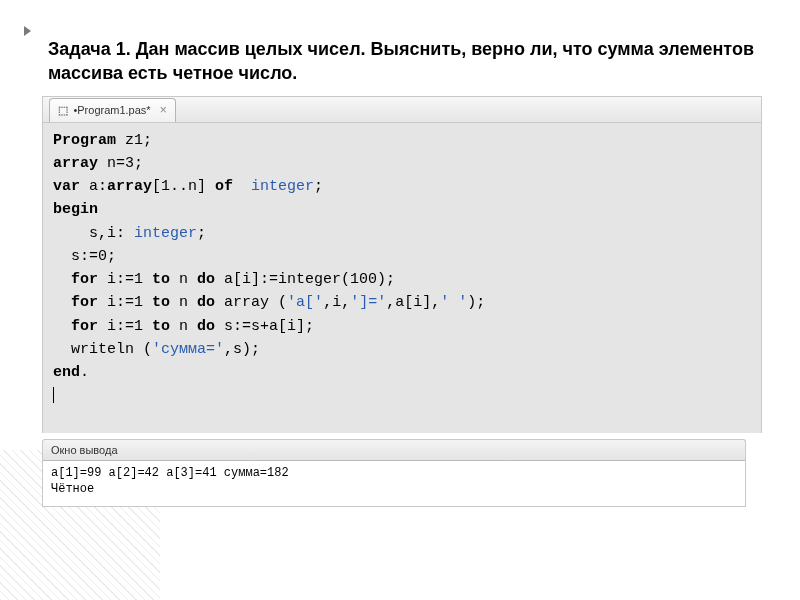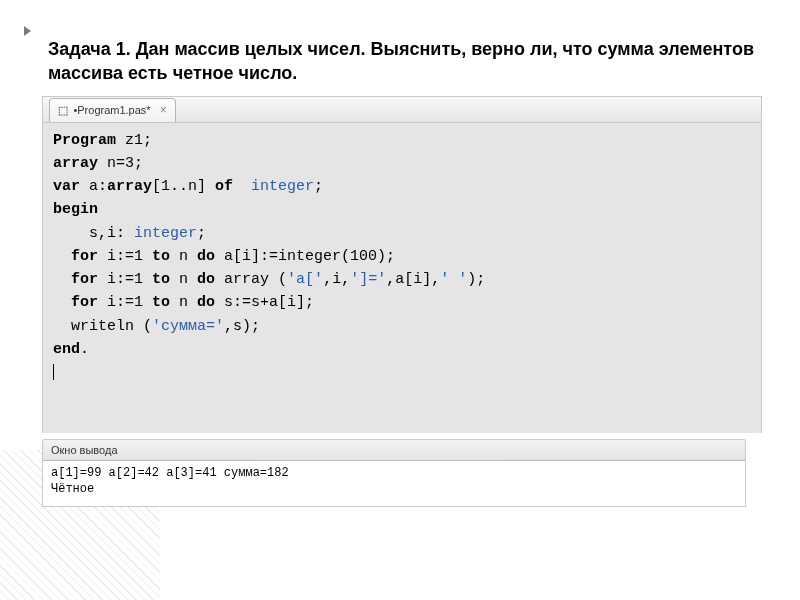--- a/index.html
+++ b/index.html
@@ -150,20 +150,21 @@
         <span class="tab-close">×</span>
       </div>
     </div>
 
     <div class="code-area">
       <div class="code-line"><span class="kw">Program</span><span> z1;</span></div>
       <div class="code-line"><span class="kw">array</span><span> n=3;</span></div>
       <div class="code-line"><span class="kw">var</span><span> a:</span><span class="kw">array</span><span>[1..n] </span><span class="kw">of</span><span class="ty">  integer</span><span>;</span></div>
       <div class="code-line"><span class="kw">begin</span></div>
       <div class="code-line"><span>    </span><span>s,i: </span><span class="ty">integer</span><span>;</span></div>
+      <div class="code-line"><span>  s:=0;</span></div>
       <div class="code-line"><span>  </span><span class="kw">for</span><span> i:=1 </span><span class="kw">to</span><span> n </span><span class="kw">do</span><span> a[i]:=integer(100);</span></div>
       <div class="code-line"><span>  </span><span class="kw">for</span><span> i:=1 </span><span class="kw">to</span><span> n </span><span class="kw">do</span><span> array (</span><span class="str">'a['</span><span>,i,</span><span class="str">']='</span><span>,a[i],</span><span class="str">' '</span><span>);</span></div>
       <div class="code-line"><span>  </span><span class="kw">for</span><span> i:=1 </span><span class="kw">to</span><span> n </span><span class="kw">do</span><span> s:=s+a[i];</span></div>
       <div class="code-line"><span>  </span><span>writeln (</span><span class="str">'сумма='</span><span>,s);</span></div>
       <div class="code-line"><span class="kw">end</span><span>.</span></div>
       <div class="code-line"><span class="cursor"></span></div>
     </div>
   </div>
 
   <div class="output-frame">

